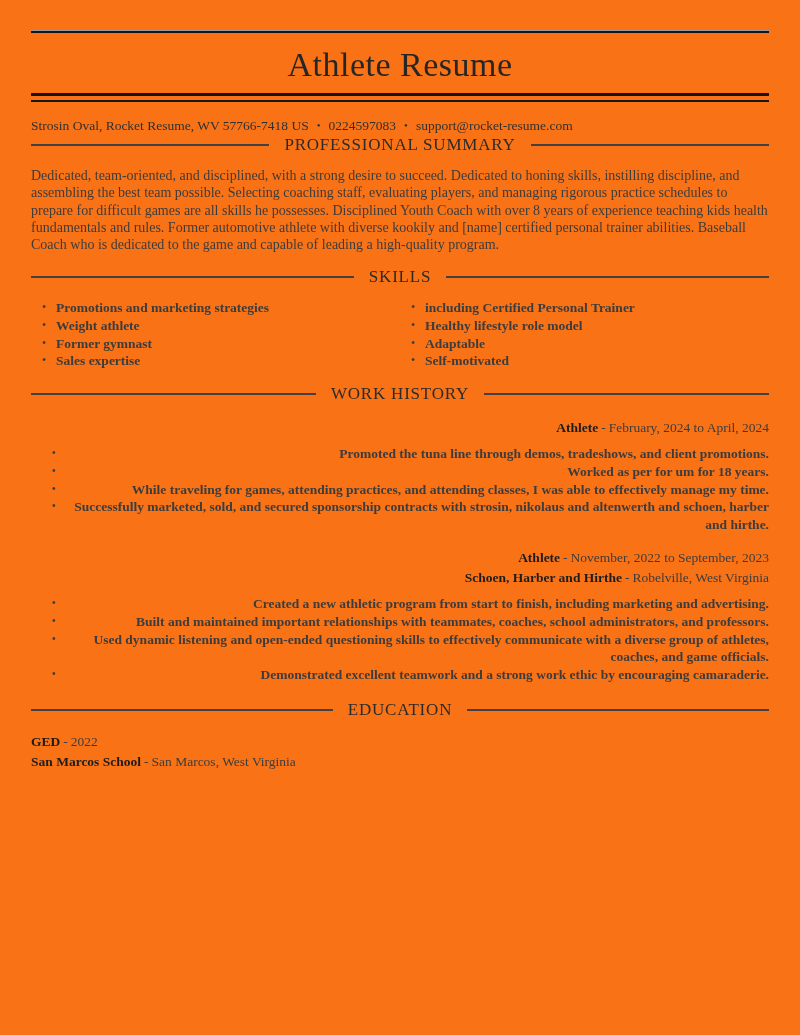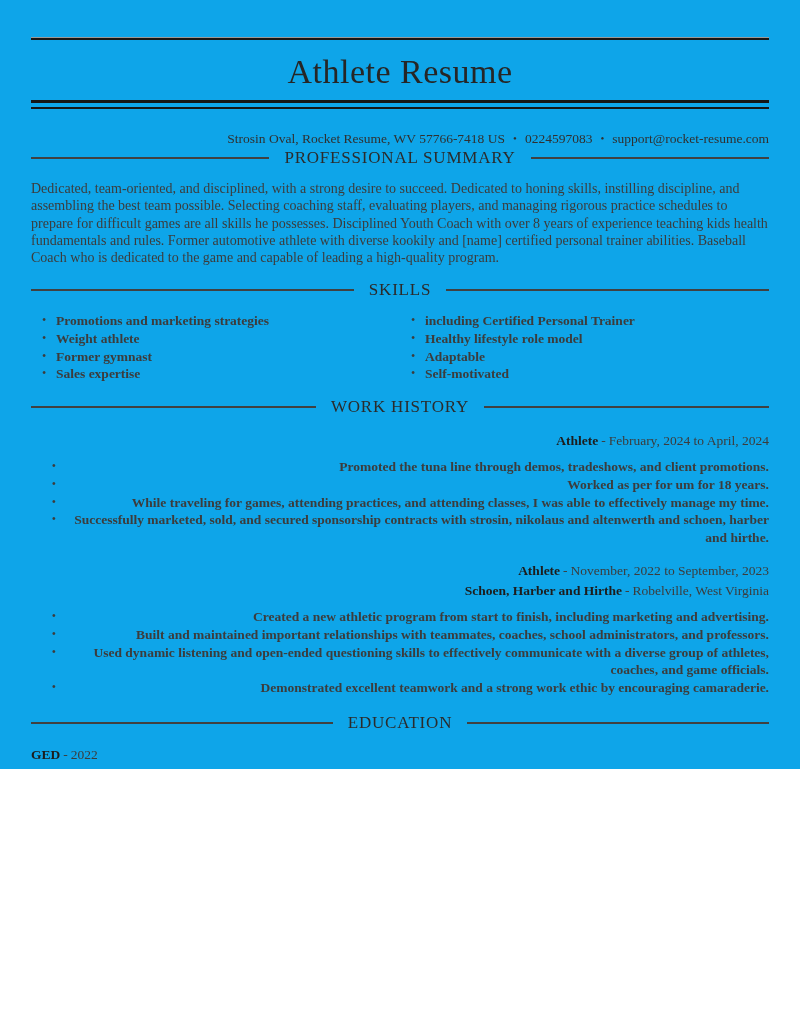--- a/index.html
+++ b/index.html
@@ -3,25 +3,25 @@
 <meta charset="utf-8">
 <style>
   html, body {
     margin: 0;
     padding: 0;
     background: #ffffff;
   }
   .page {
     position: relative;
     width: 800px;
-    height: 769px;
+    height: 1035px;
     box-sizing: border-box;
-    padding: 7px 31px;
+    padding: 0 31px;
     overflow: hidden;
-    background: #0ea5e9;
+    background: #f97316;
     font-family: "Liberation Serif", serif;
     color: #3c3c3c;
   }
 
   
   .top-rule {
     margin-top: 30px;
     height: 0;
     border-top: 1px solid #9a9a9a;
     border-bottom: 2px solid #161616;
@@ -37,22 +37,22 @@
   }
   .title-rule {
     margin-top: 7px;
     height: 4px;
     border-top: 3px solid #161616;
     border-bottom: 2px solid #161616;
   }
 
   
   .contact {
-    margin-top: 20px;
-    text-align: right;
+    margin-top: 14px;
+    text-align: left;
     font-size: 13.5px;
     line-height: 18px;
     color: #303030;
   }
   .contact .dot {
     display: inline-block;
     margin: 0 8px;
     font-size: 11px;
     vertical-align: 1px;
     color: #303030;

